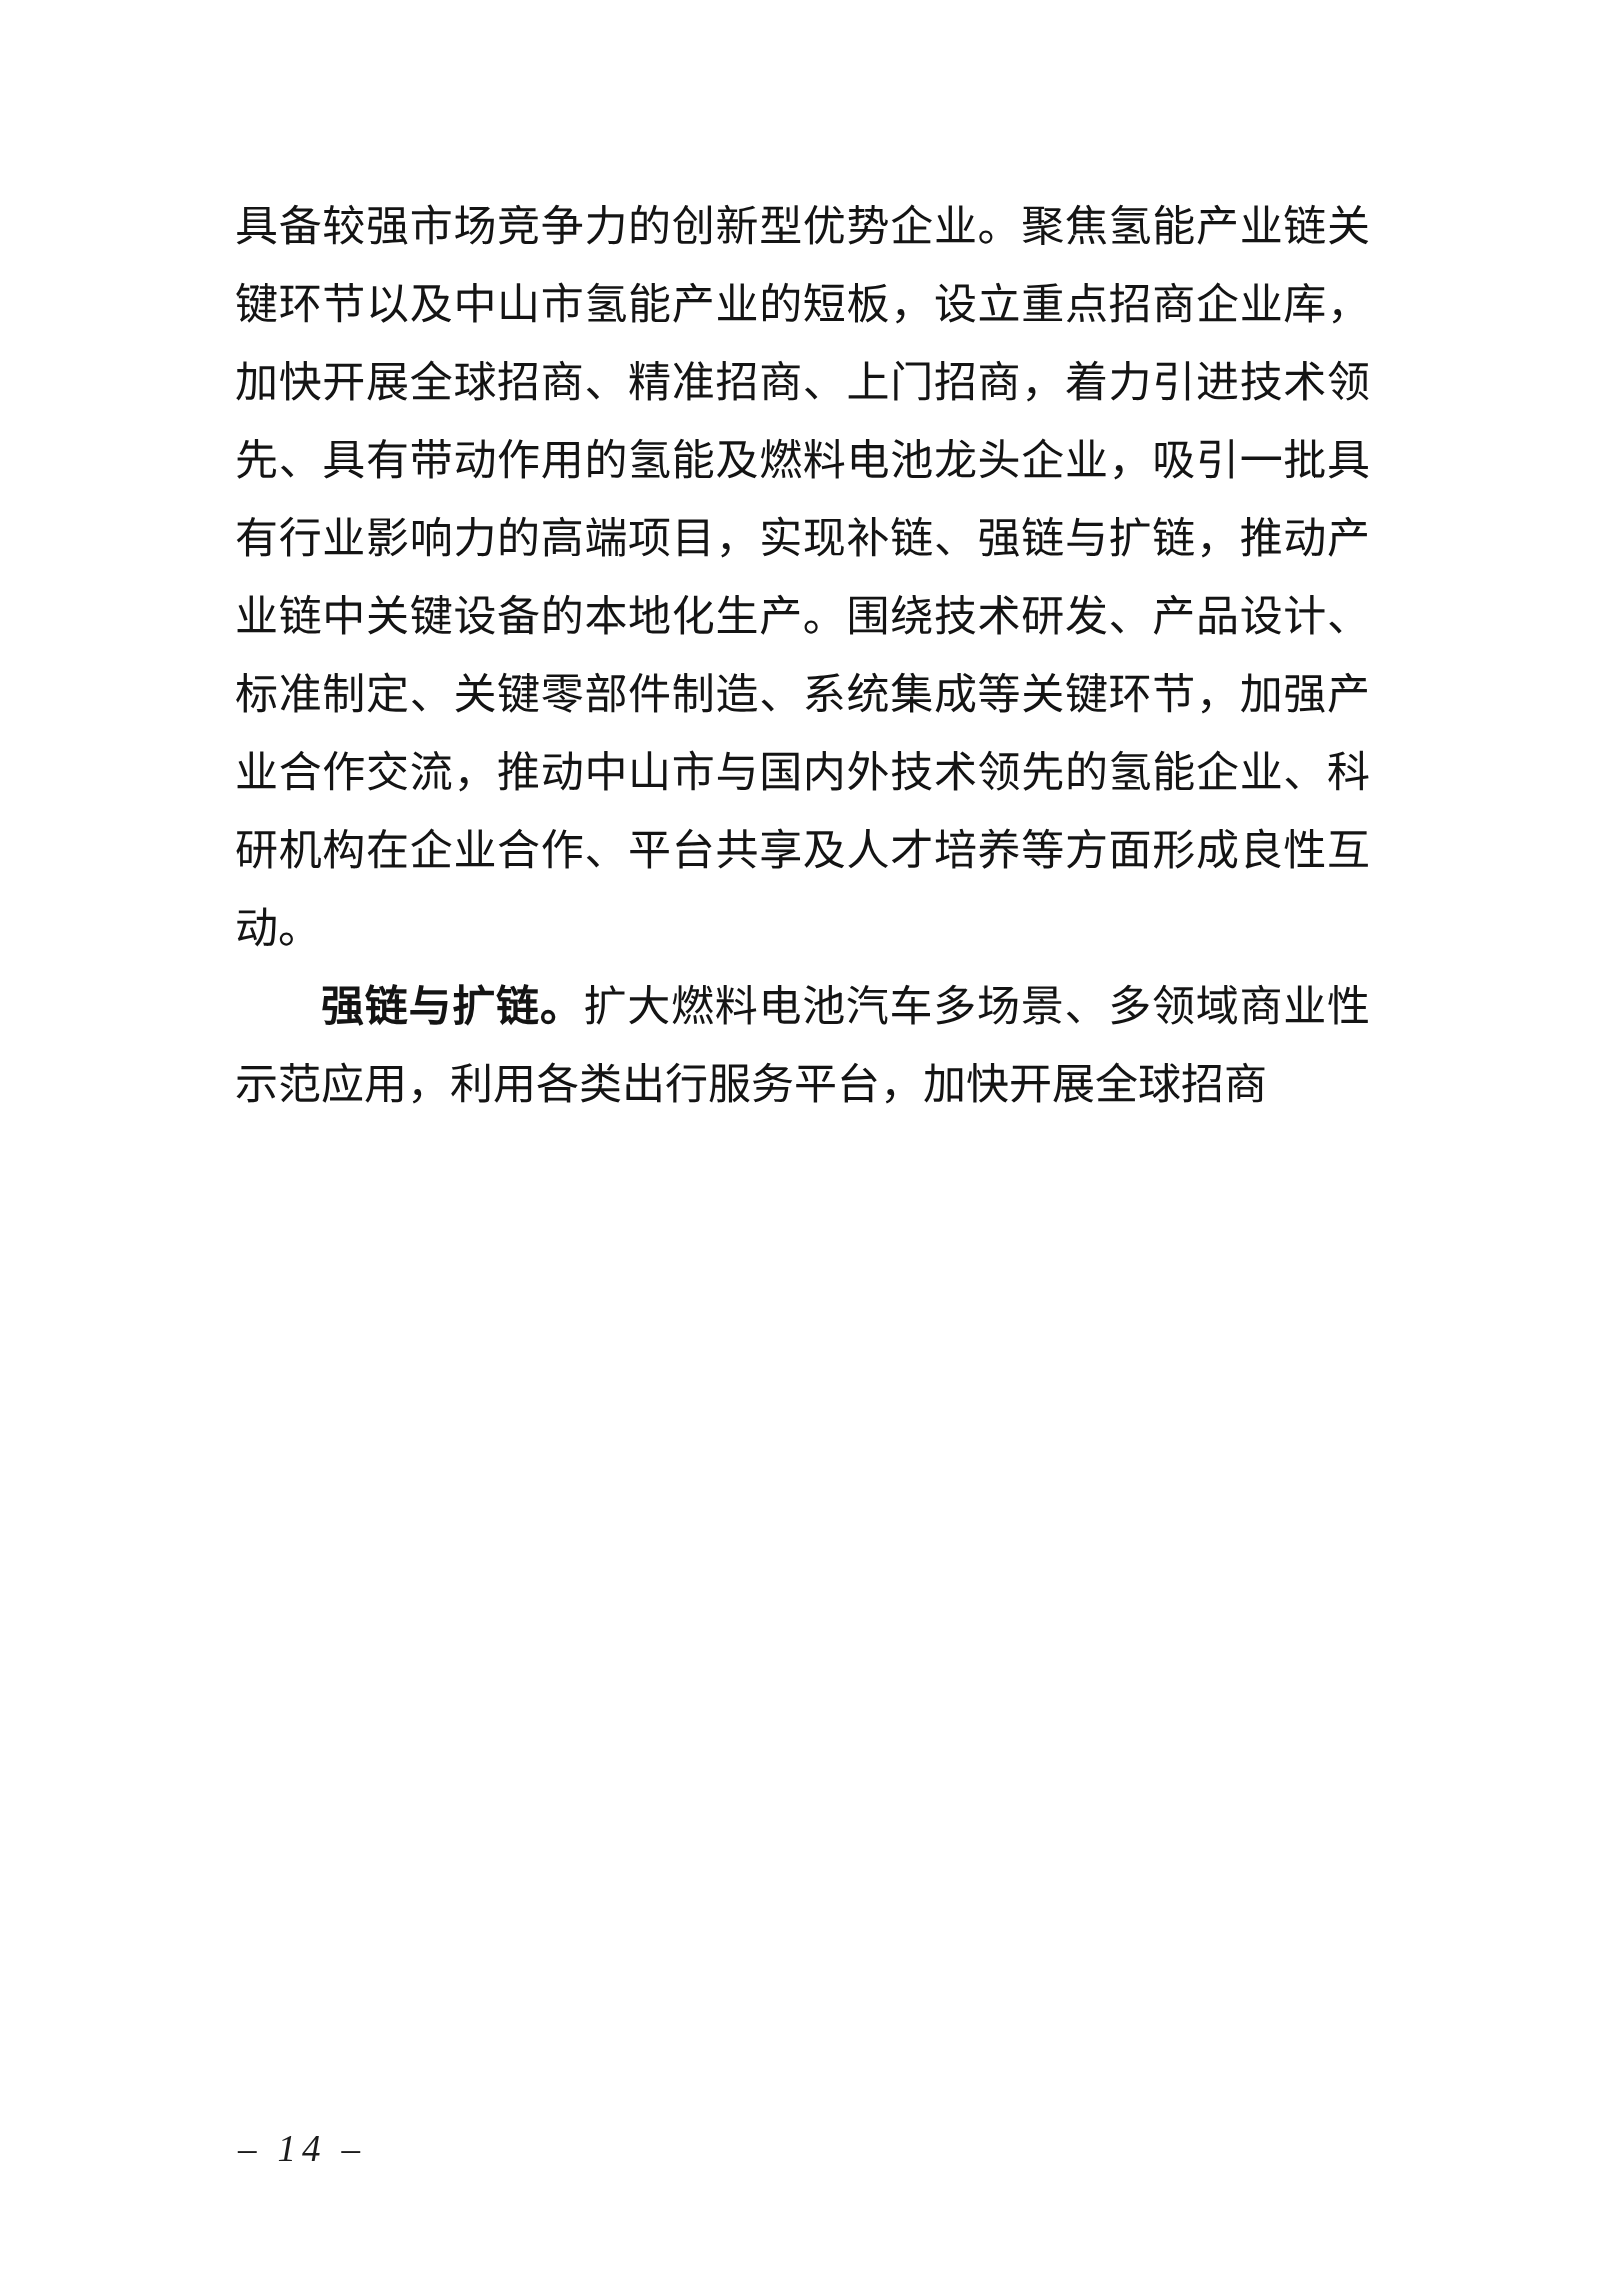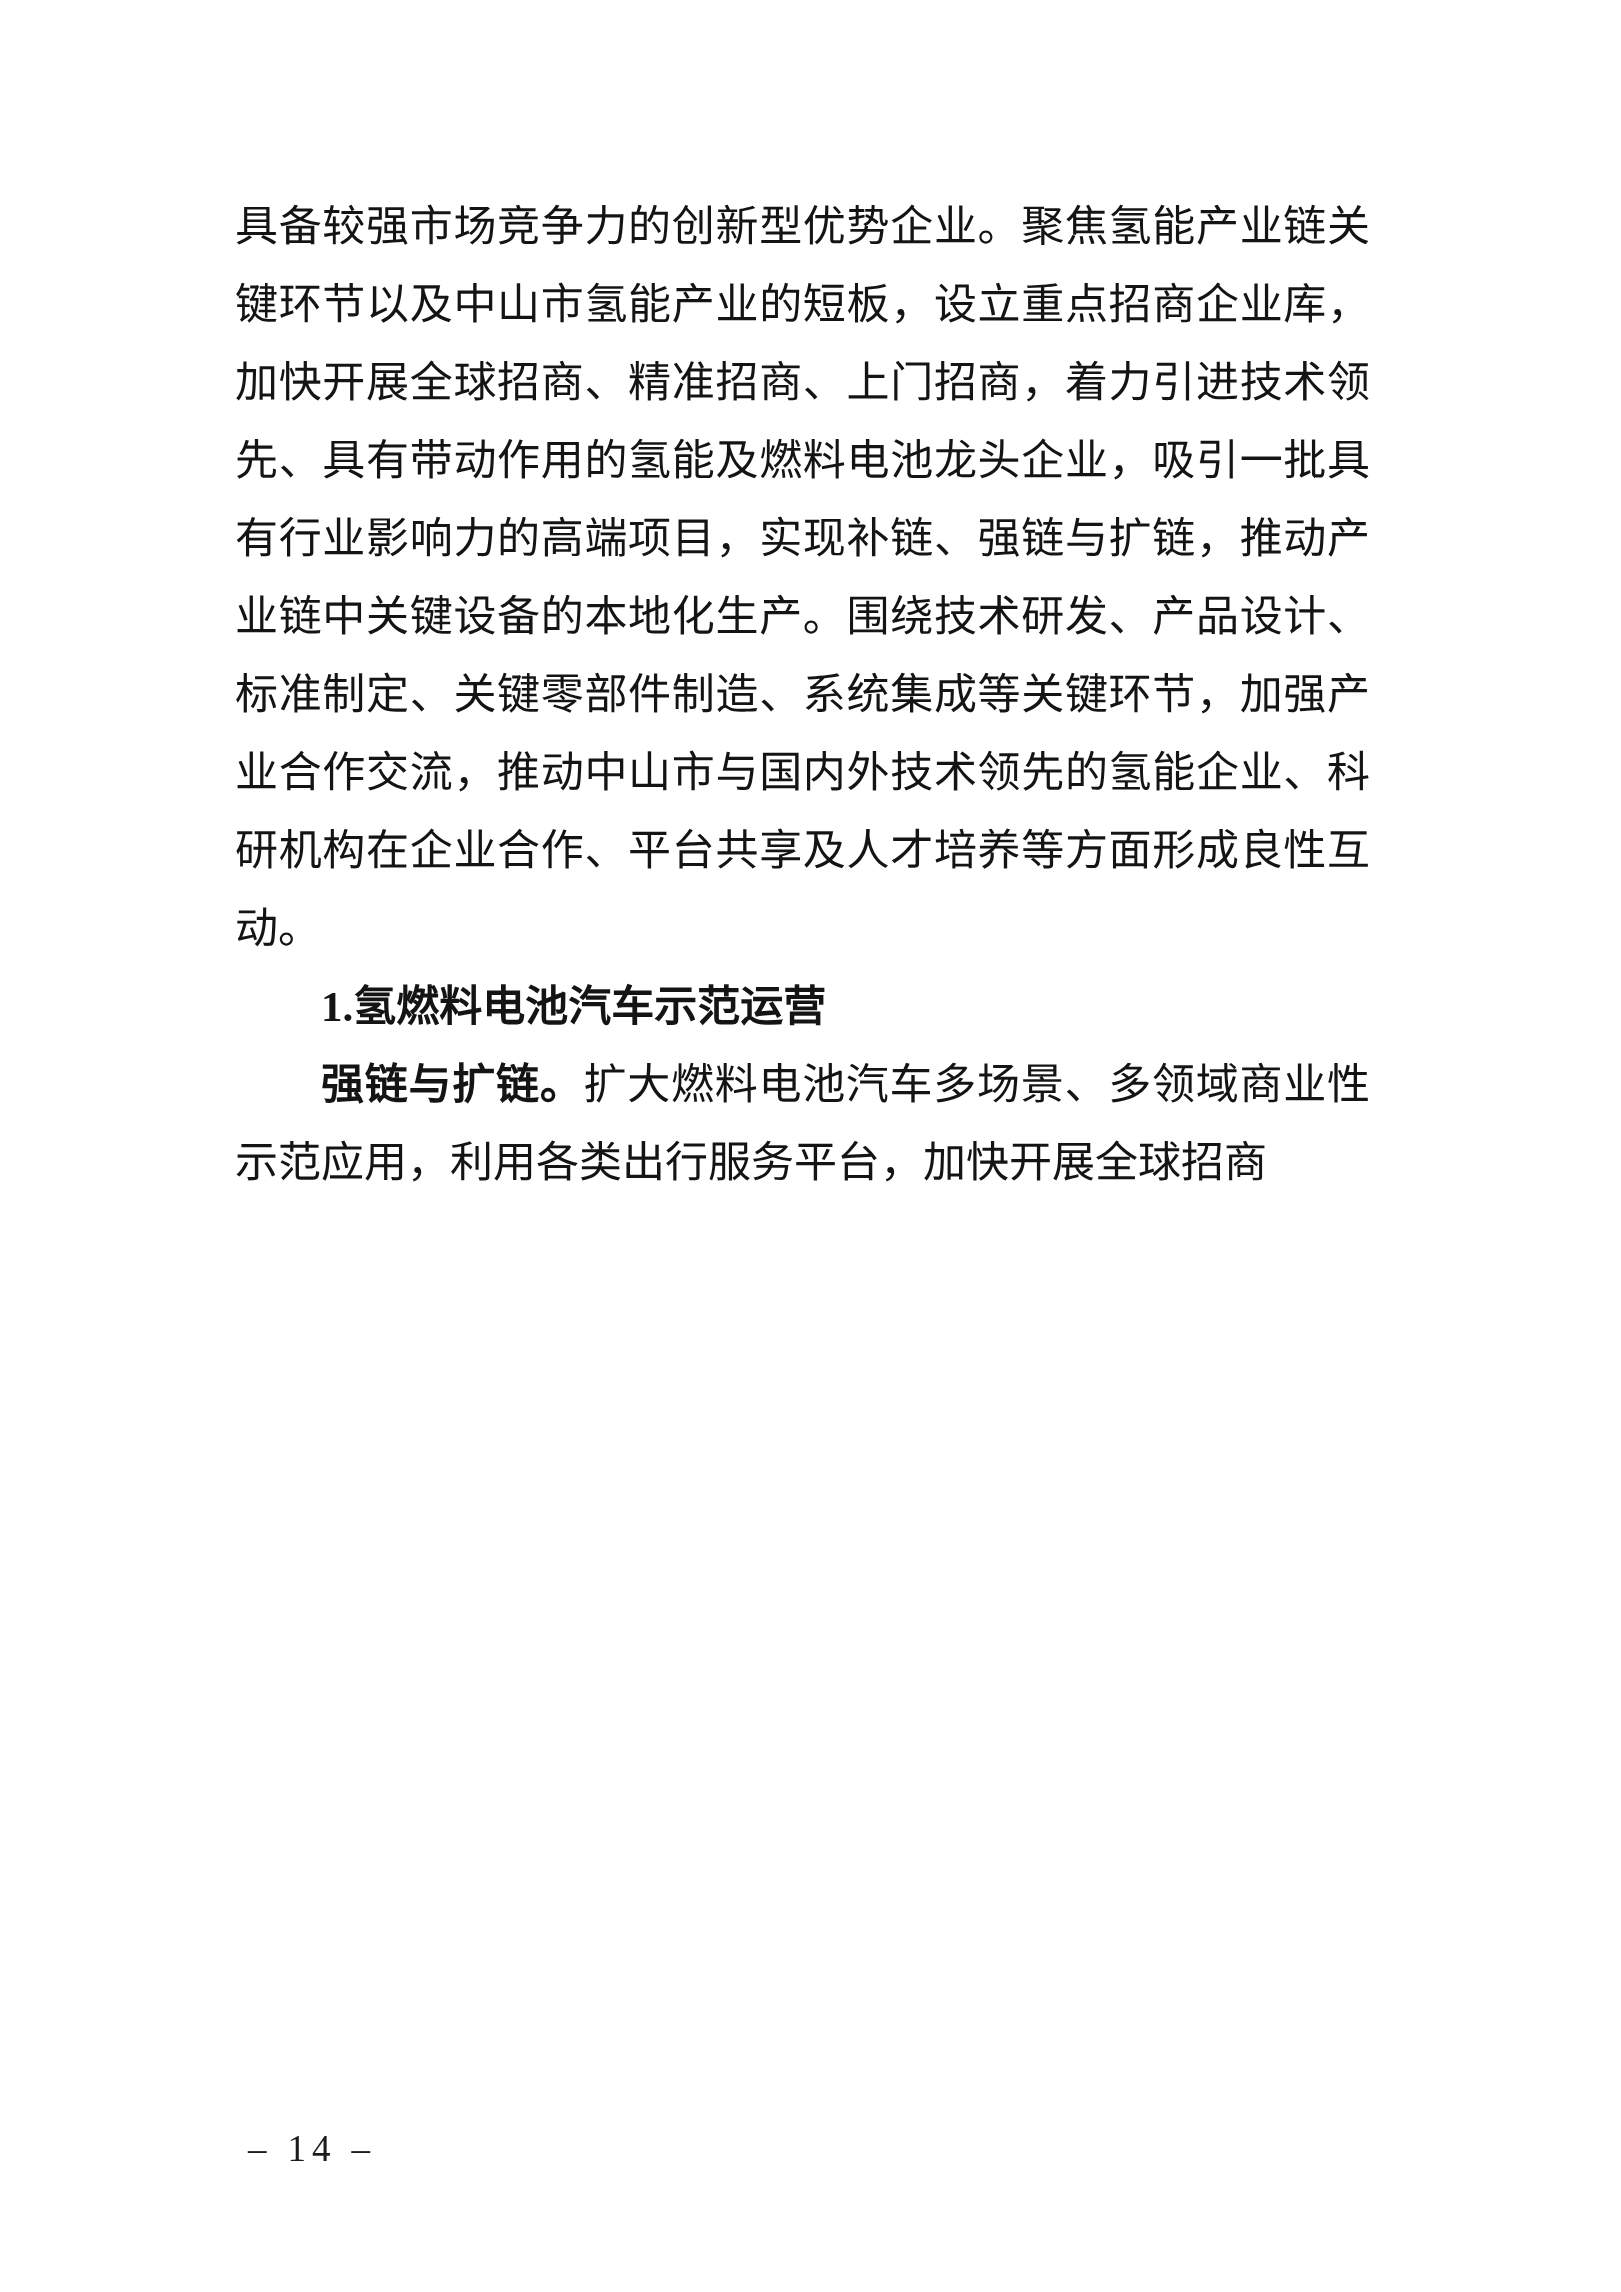--- a/index.html
+++ b/index.html
@@ -31,39 +31,39 @@
     font-weight: 500;
   }
   .heading-bold {
     font-weight: 700;
   }
   .lead {
     font-weight: 700;
   }
   .page-footer {
     position: absolute;
-    left: 248px;
+    left: 238px;
     top: 2117px;
     font-size: 37px;
     line-height: 63px;
     letter-spacing: 5.9px;
     color: #1c1c1c;
     font-family: "Liberation Serif", serif;
+    font-style: italic;
   }
 </style>
 </head>
 <body>
 
 <div class="page">
   <main class="content">
 
     <p class="para no-indent">具备较强市场竞争力的创新型优势企业。聚焦氢能产业链关键环节以及中山市氢能产业的短板，设立重点招商企业库，加快开展全球招商、精准招商、上门招商，着力引进技术领先、具有带动作用的氢能及燃料电池龙头企业，吸引一批具有行业影响力的高端项目，实现补链、强链与扩链，推动产业链中关键设备的本地化生产。围绕技术研发、产品设计、标准制定、关键零部件制造、系统集成等关键环节，加强产业合作交流，推动中山市与国内外技术领先的氢能企业、科研机构在企业合作、平台共享及人才培养等方面形成良性互动。</p>
 
 
-    <p class="para heading-bold">1.氢燃料电池汽车示范运营</p>
 
 
 
     <p class="para"><strong class="lead">强链与扩链。</strong><span>扩大燃料电池汽车多场景、多领域商业性示范应用，利用各类出行服务平台，加快开展全球招商</span></p>
 
   </main>
 
   <footer class="page-footer">– 14 –</footer>
 </div>
 

